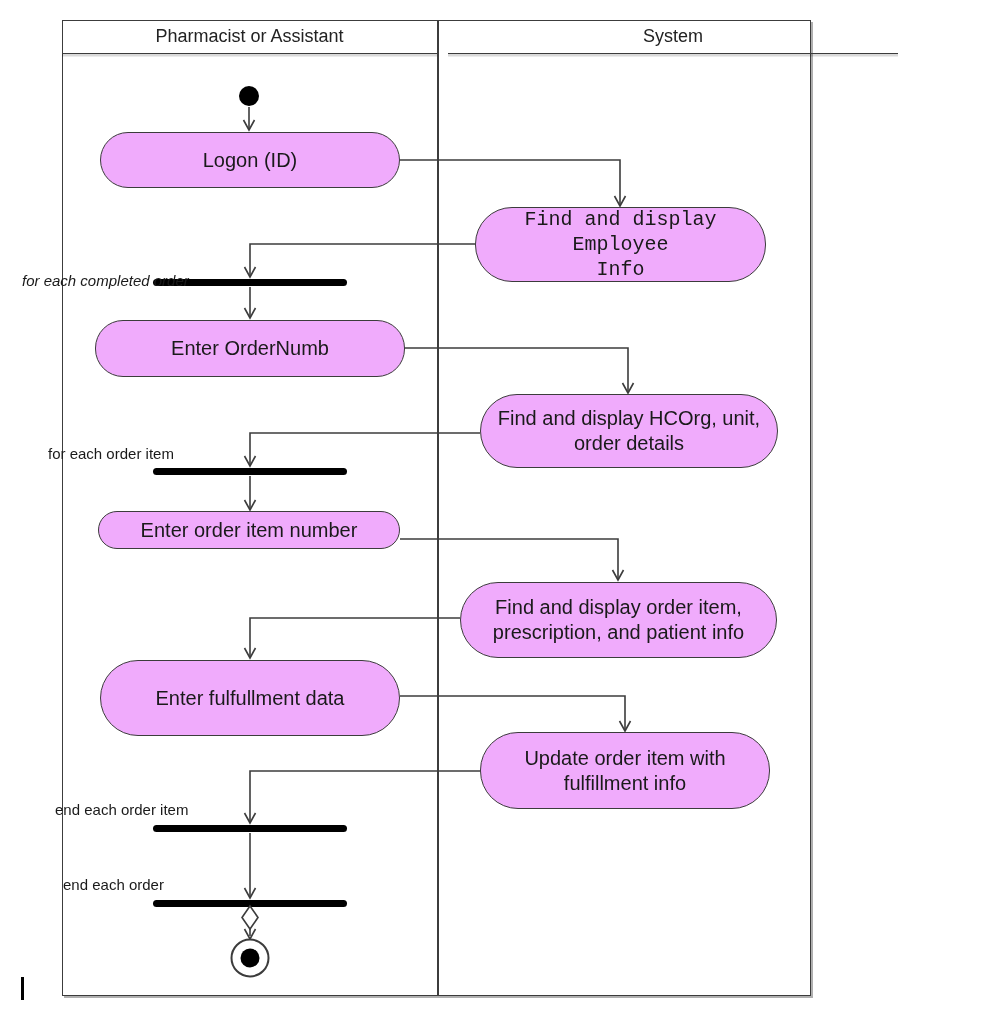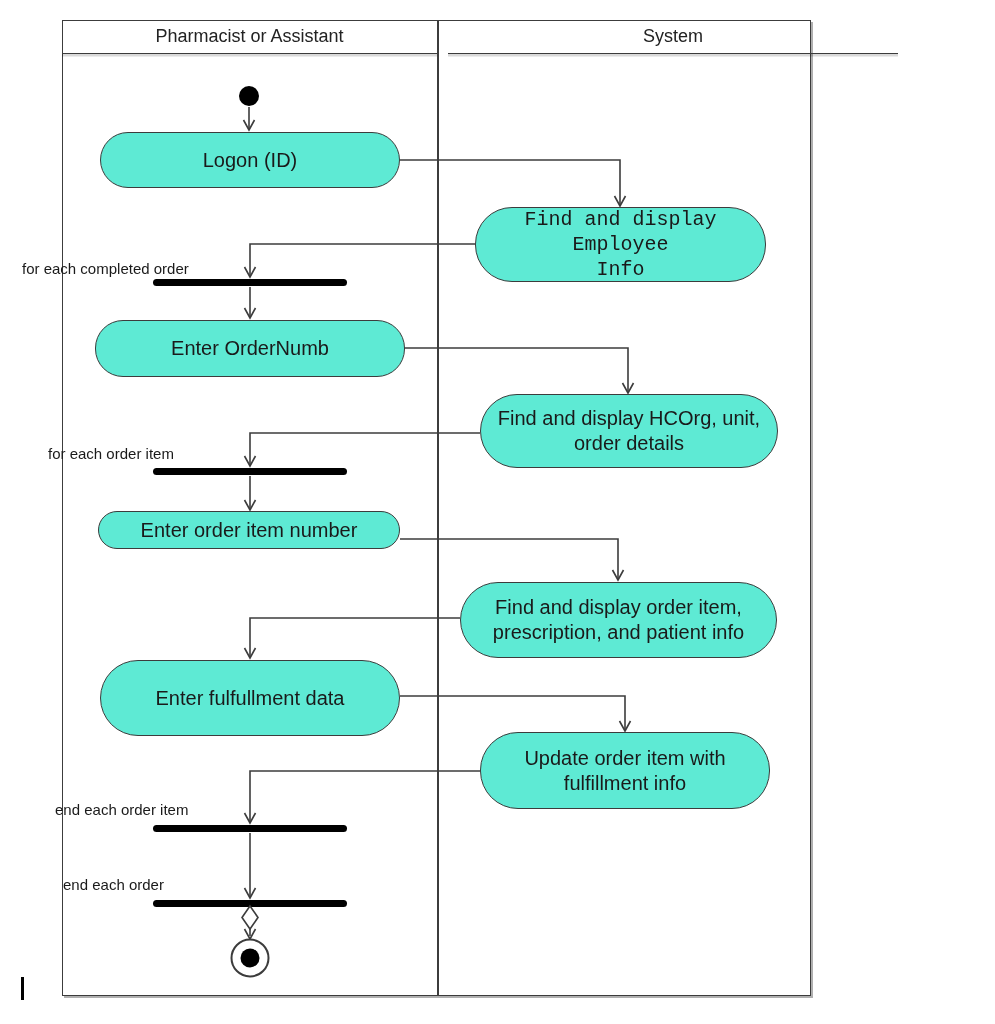--- a/index.html
+++ b/index.html
@@ -19,21 +19,21 @@
     box-shadow:0 2.5px 0 rgba(0,0,0,.15);
     display:flex;align-items:center;justify-content:center;
     font-size:18px;color:#222;
   }
   .lane-divider{
     position:absolute;left:437px;top:20px;width:1.5px;height:976px;background:#3c3c3c;
   }
   .layer{position:absolute;left:0;top:0;}
   .node{
     position:absolute;display:flex;align-items:center;justify-content:center;
-    text-align:center;background:#5eead4;border:1.5px solid #3c3c3c;
+    text-align:center;background:#f0abfc;border:1.5px solid #3c3c3c;
     box-sizing:border-box;font-size:20px;line-height:25px;color:#1a1a1a;
     white-space:pre-line;padding:0 8px;
   }
   .flow-label{
     position:absolute;font-size:15px;color:#1a1a1a;white-space:nowrap;
   }
   .diagram-title{
     position:absolute;left:697px;top:87px;font-size:26px;color:#111;
     white-space:nowrap;letter-spacing:.2px;
   }
@@ -154,21 +154,21 @@
   <div class="node" style="left:98px;top:511px;width:302px;height:38px;border-radius:27px;">Enter order item number</div>
 
   <div class="node" style="left:460px;top:582px;width:317px;height:76px;border-radius:38px;">Find and display order item,
 prescription, and patient info</div>
 
   <div class="node" style="left:100px;top:660px;width:300px;height:76px;border-radius:38px;">Enter fulfullment data</div>
 
   <div class="node" style="left:480px;top:732px;width:290px;height:77px;border-radius:38px;">Update order item with
 fulfillment info</div>
 
-  <div class="flow-label" style="left:22px;top:260px;">for each completed order</div>
+  <div class="flow-label" style="left:22px;top:272px;font-style:italic;">for each completed order</div>
   <div class="flow-label" style="left:48px;top:445px;">for each order item</div>
   <div class="flow-label" style="left:43px;top:801px;margin-left:12px;">end each order item</div>
   <div class="flow-label" style="left:63px;top:876px;">end each order</div>
 
 
   <div class="text-cursor"></div>
 
 </div>
 
 </body></html>

